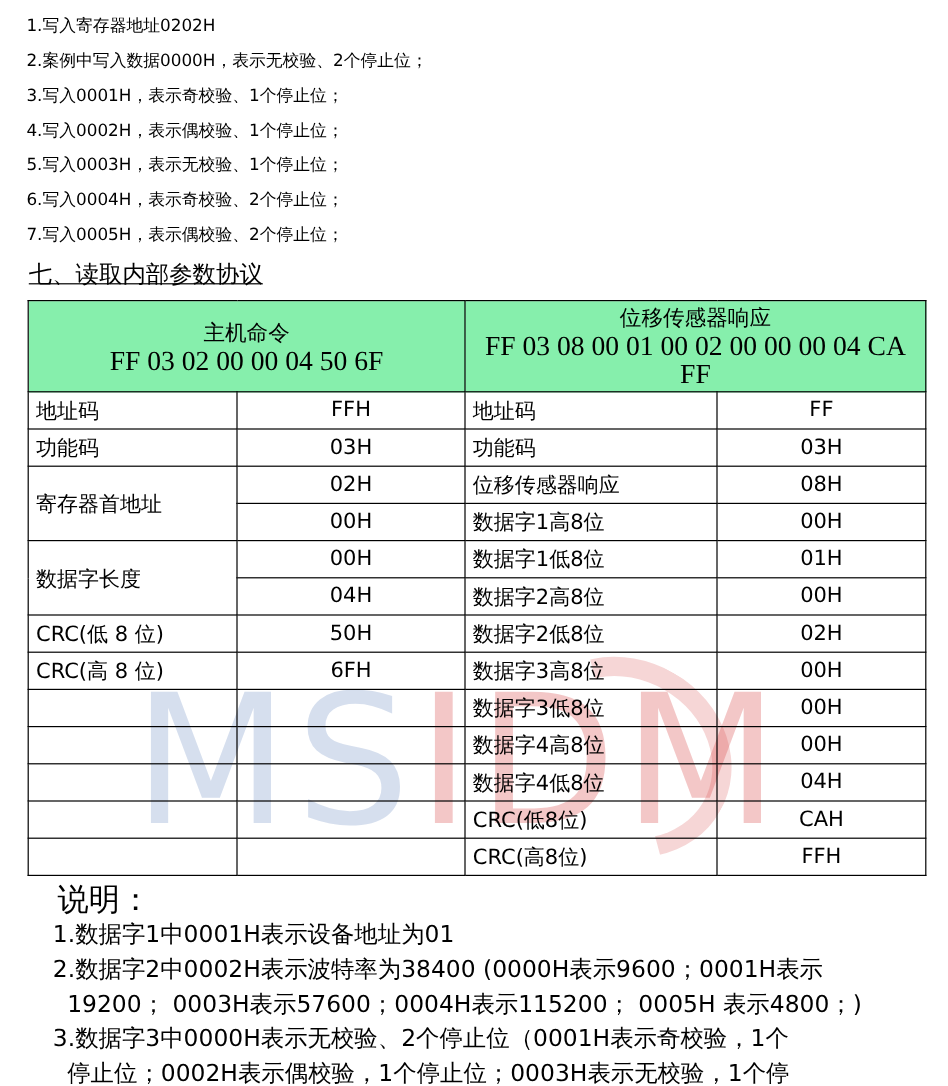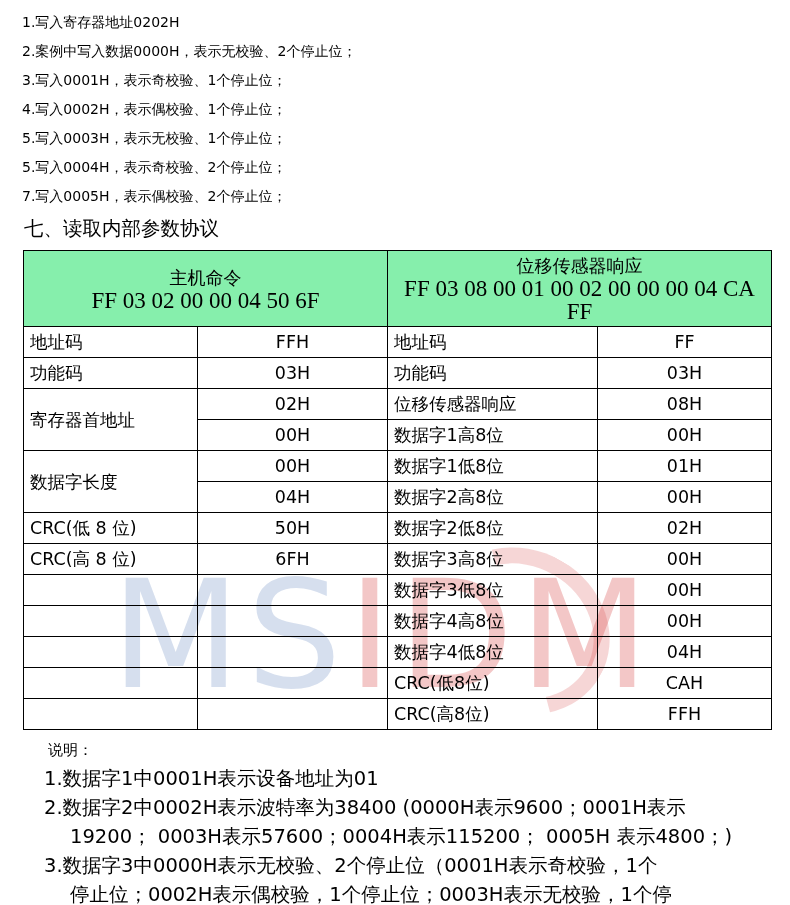--- a/index.html
+++ b/index.html
@@ -83,20 +83,21 @@
   }
   .intro-list li {
     font-size: 14px;
     line-height: 29px;
     white-space: nowrap;
   }
   .section-title {
     font-size: 19.5px;
     line-height: 31px;
     margin: 2px 0 6px 2px;
+    text-decoration: underline;
   }
 
   
   table.proto {
     border-collapse: collapse;
     width: 748px;
     margin-left: 1px;
     table-layout: fixed;
     background: transparent;
   }
@@ -130,60 +131,60 @@
 
   .hdr-line1 { display: block; }
   .hdr-line2 { display: block; font-size: 23px; font-family: Liberation Serif, serif; }
 
   
   .notes {
     margin-top: 6px;
     padding-left: 8px;
   }
   .notes .note-head {
-    font-size: 15px;
+    font-size: 26px;
     line-height: 28px;
     margin-left: 18px;
   }
   .notes ol {
     margin: 0;
     padding: 0;
     list-style: none;
   }
   .notes li {
     font-size: 19.5px;
     line-height: 29px;
     margin-left: 18px;
     text-indent: -4px;
   }
   .notes li .cont {
     display: block;
     text-indent: 0;
-    margin-left: 22px;
+    margin-left: 8px;
   }
 </style>
 </head>
 <body>
 
 <div class="page">
 
   <div class="watermark">
     <div class="wm-swirl"></div>
     <div class="wm-text"><span>MS</span><span class="red">IDM</span></div>
   </div>
 
   <div class="content">
 
     <ul class="intro-list">
       <li>1.写入寄存器地址0202H</li>
       <li>2.案例中写入数据0000H，表示无校验、2个停止位；</li>
       <li>3.写入0001H，表示奇校验、1个停止位；</li>
       <li>4.写入0002H，表示偶校验、1个停止位；</li>
       <li>5.写入0003H，表示无校验、1个停止位；</li>
-      <li>5.写入0004H，表示奇校验、2个停止位；</li>
+      <li>6.写入0004H，表示奇校验、2个停止位；</li>
       <li>7.写入0005H，表示偶校验、2个停止位；</li>
     </ul>
 
     <div class="section-title">七、读取内部参数协议</div>
 
     <table class="proto">
       <colgroup>
         <col class="col-a">
           <col class="col-b">
           <col class="col-c">

